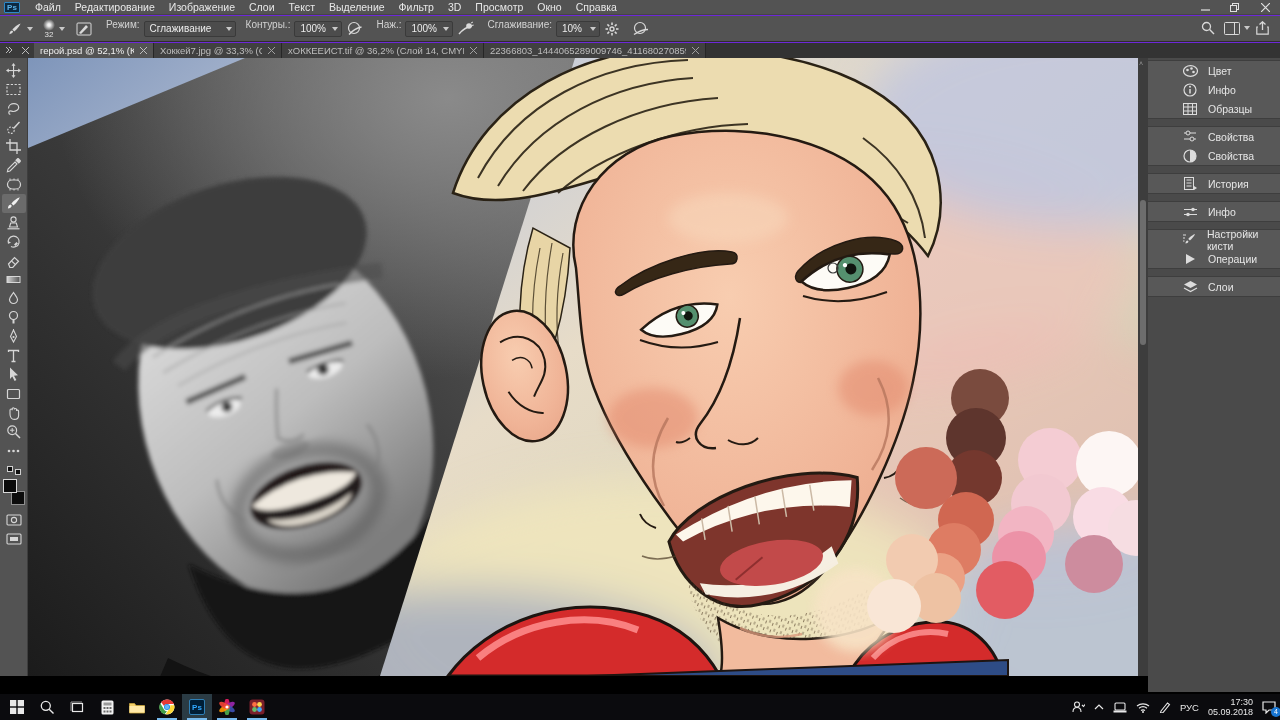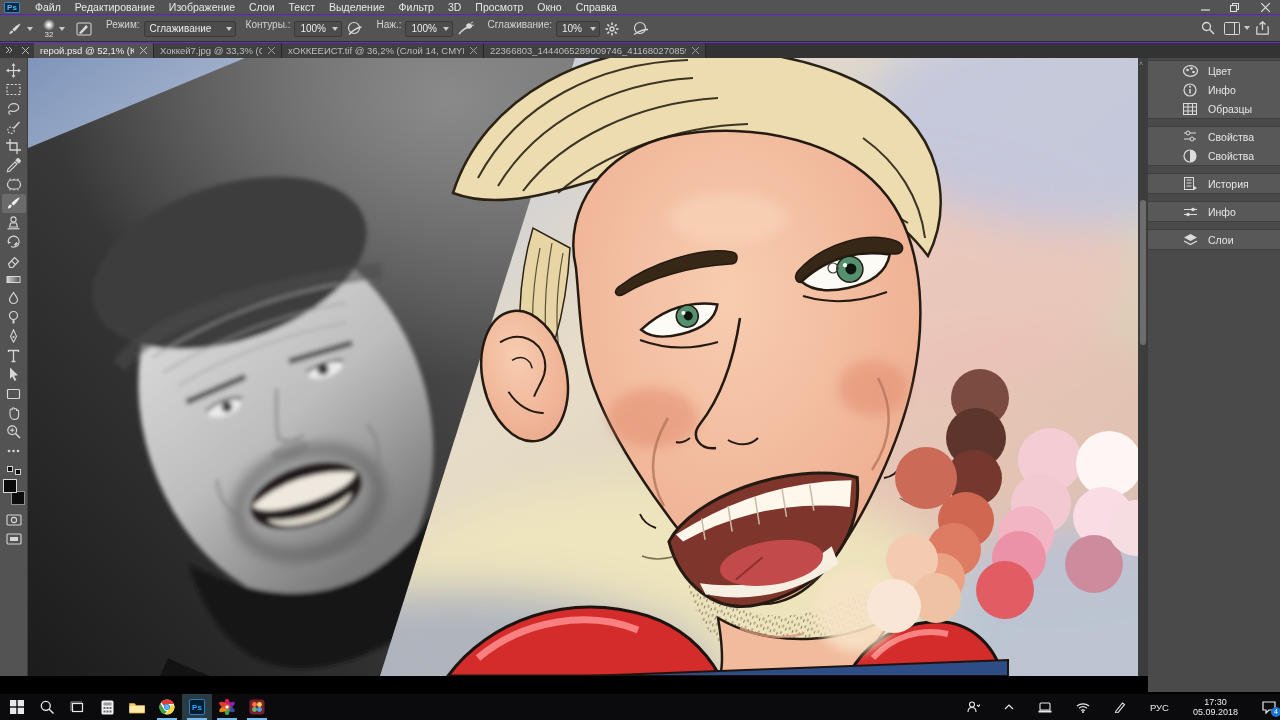--- a/index.html
+++ b/index.html
@@ -75,23 +75,23 @@
   #status-doc { margin-left:24px; }
   #status-chevron { margin-left:28px; color:#bdbdbd; font-size:10px; }
   #hthumb { position:absolute; left:383px; top:2px; width:150px; height:6px; background:#6f6f6f; border-radius:3px; }
 
   
   #taskbar { position:absolute; left:0; top:694px; width:1280px; height:26px; background:#0b0b0e;
              display:flex; align-items:center; color:#e8e8e8; }
   .tb-btn { width:30px; height:26px; display:flex; align-items:center; justify-content:center; position:relative; }
   .tb-btn.running::after { content:""; position:absolute; bottom:0; left:5px; right:5px; height:2px; background:#76b9ed; }
   .tb-btn.active { background:#2a3b44; }
-  #tray { position:absolute; right:4px; top:0; height:26px; display:flex; align-items:center; gap:24px; color:#e8e8e8; }
+  #tray { position:absolute; right:4px; top:0; height:26px; display:flex; align-items:center; gap:9px; color:#e8e8e8; }
   #tray .tico { display:flex; align-items:center; justify-content:center; }
-  #clock { text-align:center; font-size:9px; line-height:10px; }
+  #clock { text-align:right; font-size:9px; line-height:10px; }
   #lang { font-size:9.5px; }
   #notif { position:relative; }
   #notif .badge { position:absolute; right:-5px; bottom:-3px; background:#1976d2; color:#fff; border-radius:50%;
                   width:10px; height:10px; font-size:7px; display:flex; align-items:center; justify-content:center; }
 </style>
 </head>
 <body>
 
 <div id="screen">
 
@@ -709,20 +709,39 @@
               <circle cx="5" cy="8.5" r="1.8" fill="#dcdcdc"></circle>
             </svg>
           </span>
         <span>Инфо</span>
       </div>
     </div>
     <div class="dock-group">
       <div class="dock-row">
         <span class="dicon">
             <svg width="15" height="13">
+              <path d="M13 1c-2 .5-5.5 3.4-6.7 5l1.6 1.6C9.5 6.3 12.4 3 13 1zM5.6 7.6c-1.3.2-2 1.3-2.1 2.9 1.6-.2 2.7-.8 3-2.1z" fill="#dcdcdc"></path>
+              <path d="M1 2h3M1 5h2M1 8h1.5" stroke="#dcdcdc"></path>
+            </svg>
+          </span>
+        <span>Настройки кисти</span>
+      </div>
+      <div class="dock-row">
+        <span class="dicon">
+            <svg width="11" height="12">
+              <path d="M1 1l9 5-9 5z" fill="#dcdcdc"></path>
+            </svg>
+          </span>
+        <span>Операции</span>
+      </div>
+    </div>
+    <div class="dock-group">
+      <div class="dock-row">
+        <span class="dicon">
+            <svg width="15" height="13">
               <path d="M7.5 1L14 4.5 7.5 8 1 4.5z" fill="#dcdcdc"></path>
               <path d="M1 8l6.5 3.5L14 8" fill="none" stroke="#dcdcdc" stroke-width="1.3"></path>
             </svg>
           </span>
         <span>Слои</span>
       </div>
     </div>
   </div>
 
 

